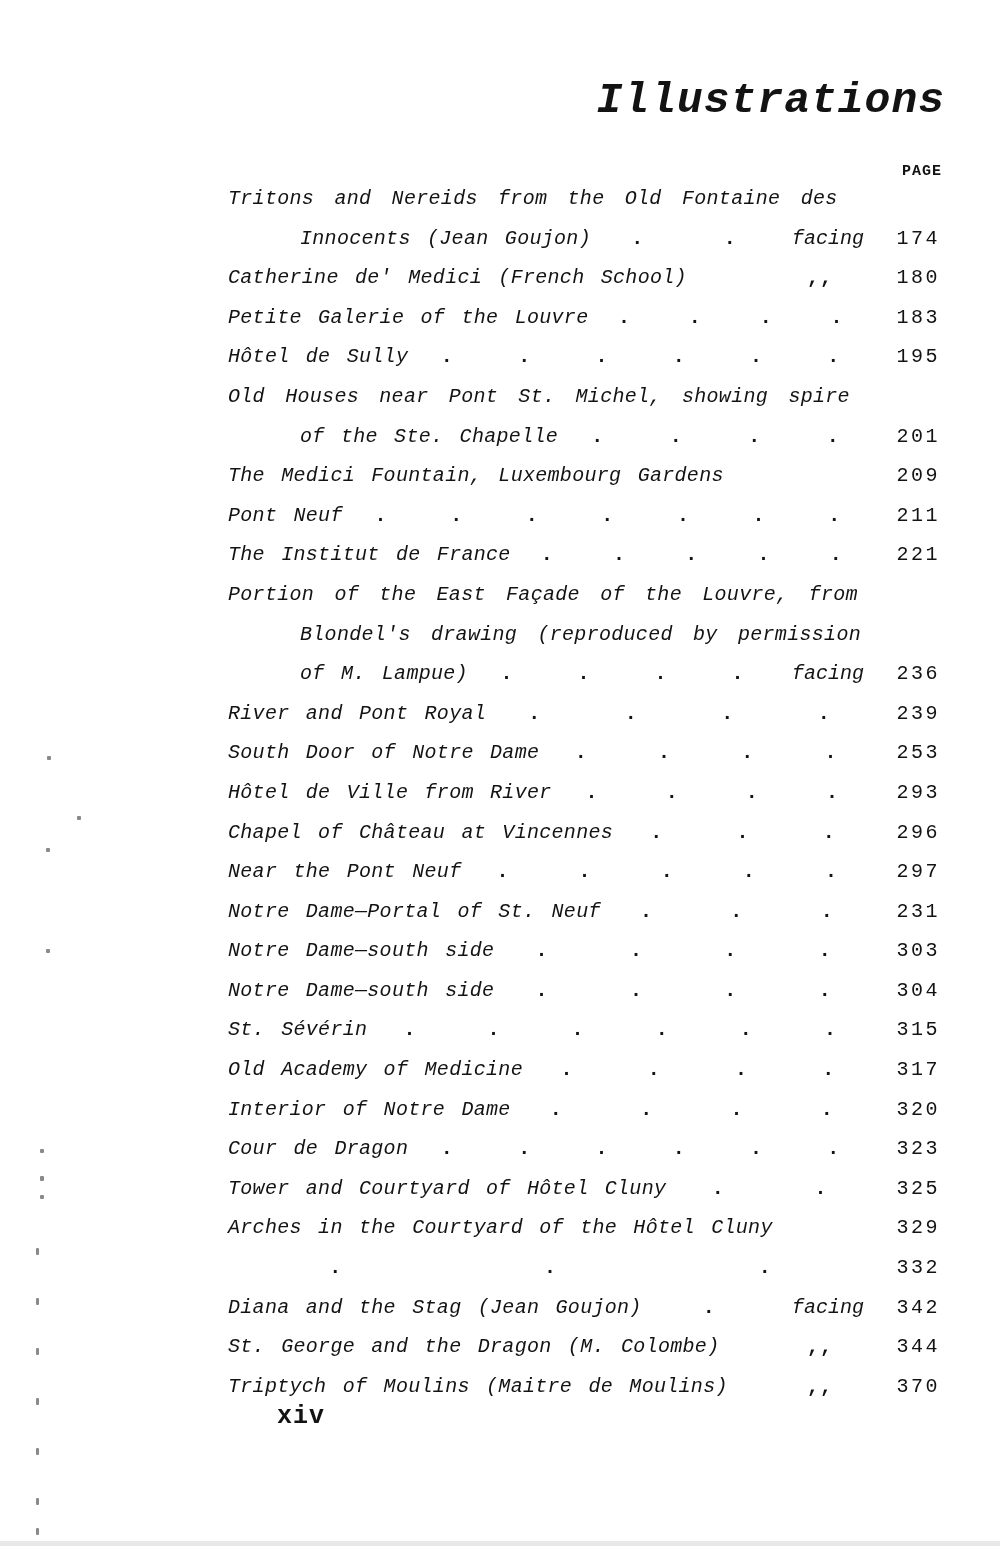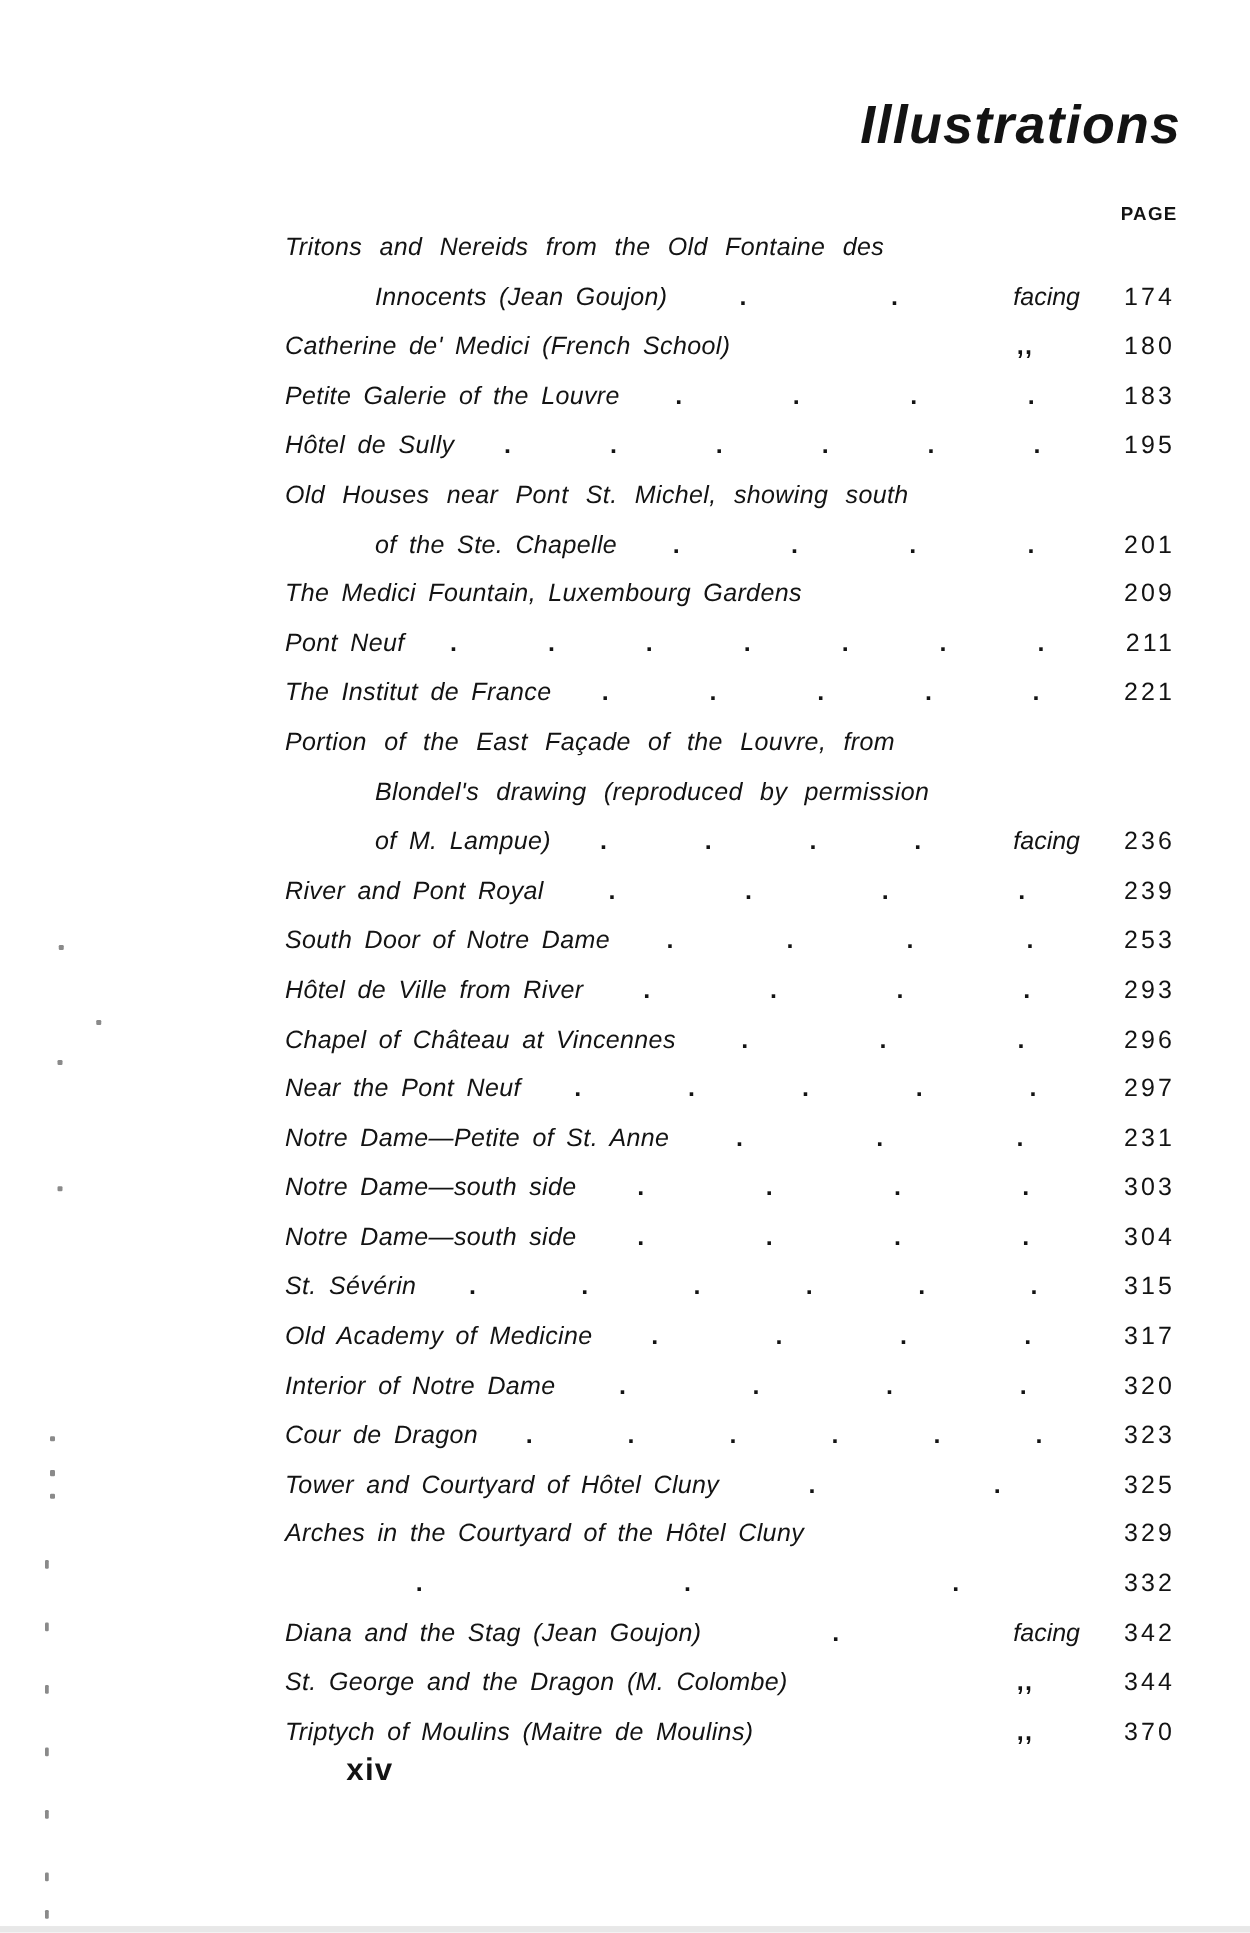--- a/index.html
+++ b/index.html
@@ -1,21 +1,21 @@
 <!DOCTYPE html>
 <html><head>
 <meta charset="utf-8">
 <style>
   html,body{margin:0;padding:0;background:#e8e8e8;}
   .page{
     position:relative;
     width:1000px;height:1541px;
     background:#ffffff;
     overflow:hidden;
-    font-family:Liberation Sans, sans-serif;
+    font-family:Liberation Mono, monospace;
     color:#131313;
   }
   .doc-title{
     position:absolute;top:76px;right:55px;
     font-style:italic;font-size:43px;font-weight:600;
     letter-spacing:1px;white-space:nowrap;
   }
   .column-header{
     position:absolute;top:163px;right:58px;
     font-size:15px;font-weight:700;letter-spacing:1px;
@@ -108,21 +108,21 @@
           <span class="dot">.</span>
           <span class="dot">.</span>
           <span class="dot">.</span>
           <span class="dot">.</span>
           <span class="dot">.</span>
         </span>
 
     <span class="entry-page">195</span>
   </div>
       <div class="entry-row nopage">
-    <span class="entry-title">Old Houses near Pont St. Michel, showing south</span>
+    <span class="entry-title">Old Houses near Pont St. Michel, showing spire</span>
     <span class="dot-leader"></span>
 
     <span class="entry-page"></span>
   </div>
       <div class="entry-row indent">
     <span class="entry-title">of the Ste. Chapelle</span>
     <span class="dot-leader">
           <span class="dot">.</span>
           <span class="dot">.</span>
           <span class="dot">.</span>
@@ -235,21 +235,21 @@
           <span class="dot">.</span>
           <span class="dot">.</span>
           <span class="dot">.</span>
           <span class="dot">.</span>
           <span class="dot">.</span>
         </span>
 
     <span class="entry-page">297</span>
   </div>
       <div class="entry-row">
-    <span class="entry-title">Notre Dame—Petite of St. Anne</span>
+    <span class="entry-title">Notre Dame—Portal of St. Neuf</span>
     <span class="dot-leader">
           <span class="dot">.</span>
           <span class="dot">.</span>
           <span class="dot">.</span>
         </span>
 
     <span class="entry-page">231</span>
   </div>
       <div class="entry-row">
     <span class="entry-title">Notre Dame—south side</span>

